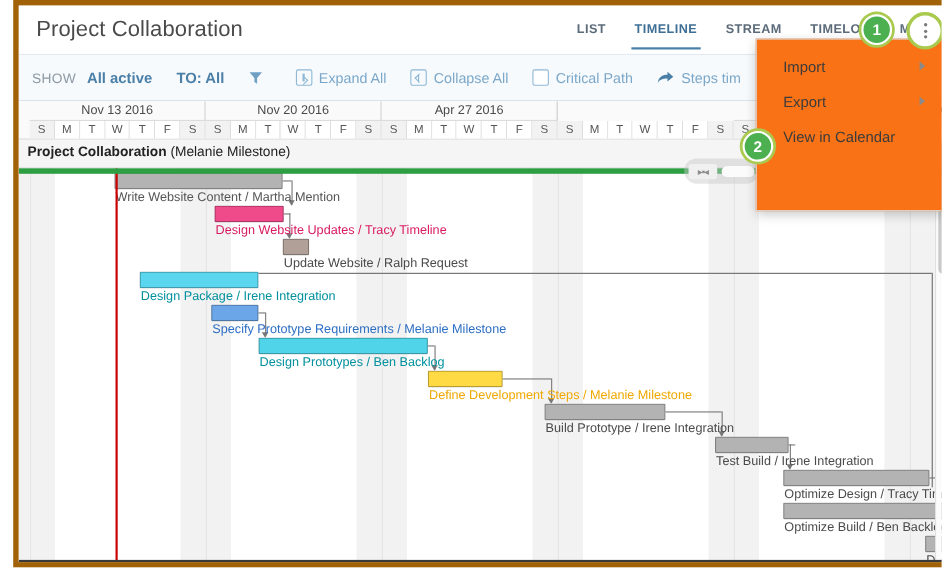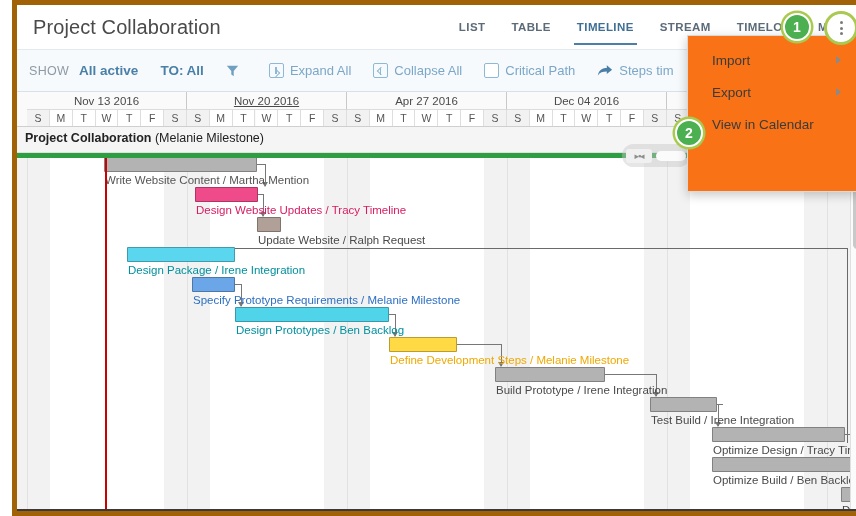--- a/index.html
+++ b/index.html
@@ -312,21 +312,20 @@
 </style>
 </head>
 <body>
 
 <div id="app">
 
   <div class="header">
     <div class="proj-title">Project Collaboration</div>
     <div class="nav-tabs">
       <div class="nav-tab">LIST</div>
-      <div class="nav-tab">TABLE</div>
       <div class="nav-tab active">TIMELINE</div>
       <div class="nav-tab">STREAM</div>
       <div class="nav-tab">TIMELOG</div>
       <div class="nav-tab">MORE</div>
     </div>
   </div>
 
   <div class="kebab-wrap">
     <div class="kebab-dots">
         <i></i>
@@ -369,23 +368,22 @@
       <svg width="16" height="14" viewBox="0 0 18 14">
         <path d="M1,12 C2,5 7,3.5 11,3.5 L11,0.5 L17,5.5 L11,10.5 L11,7.5 C6.5,7.5 3,8.5 1,12 Z" fill="#4a7fa8"></path>
       </svg>
       <span>Steps tim</span>
     </span>
   </div>
 
   <div class="tl-header">
     <div class="week-row" id="week-row">
         <div class="week-cell" style="left: 10px; width: 160px;">Nov 13 2016</div>
-        <div class="week-cell" style="left: 170px; width: 160px; text-decoration: underline;">Nov 20 2016</div>
+        <div class="week-cell" style="left: 170px; width: 160px;">Nov 20 2016</div>
         <div class="week-cell" style="left: 330px; width: 160px;">Apr 27 2016</div>
-        <div class="week-cell" style="left: 490px; width: 160px;">Dec 04 2016</div>
         <div class="week-cell" style="left: 650px; width: 160px;">Dec 11 2016</div>
         <div class="week-cell" style="left: 810px; width: 44px;">2016</div>
       </div>
     <div class="day-row" id="day-row">
         <div class="day-cell we" style="left: 10px; width: 22.85px;">S</div>
         <div class="day-cell" style="left: 32.85px; width: 22.85px;">M</div>
         <div class="day-cell" style="left: 55.7px; width: 22.85px;">T</div>
         <div class="day-cell" style="left: 78.55px; width: 22.85px;">W</div>
         <div class="day-cell" style="left: 101.4px; width: 22.85px;">T</div>
         <div class="day-cell" style="left: 124.25px; width: 22.85px;">F</div>

